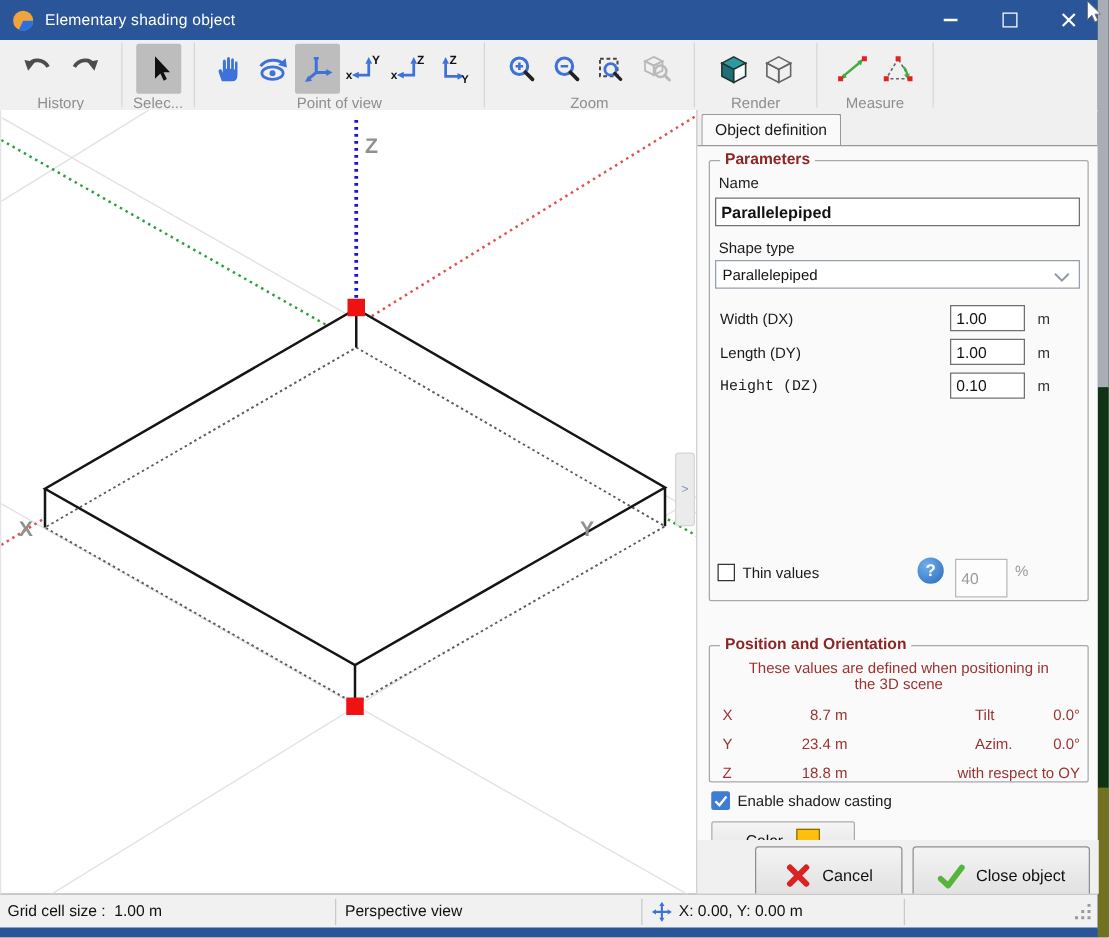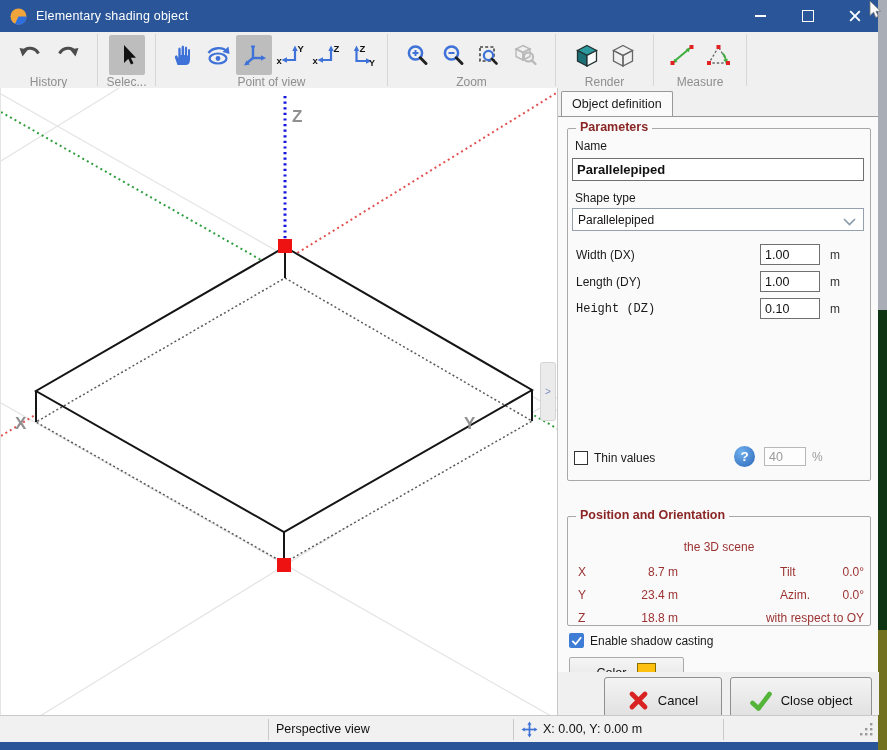--- a/index.html
+++ b/index.html
@@ -352,26 +352,27 @@
 
             <span class="lbl" style="left:8px;top:173px;font-family:Liberation Mono, monospace;">Height (DZ)</span>
             <input class="txt" style="left: 192px; top: 169px; width: 60px; height: 21px;" value="0.10">
             <span class="unit" style="left:262px;top:173px;">m</span>
 
             <span class="cb" style="left:6px;top:322px;"></span>
             <span class="lbl" style="left:26px;top:322px;">Thin values</span>
             <span class="help" style="left:166px;top:317px;">
                 <span>?</span>
               </span>
-            <input class="txt disabled" style="left: 196px; top: 318px; width: 42px; height: 19px;" disabled="" value="40">
+            <input class="txt disabled" style="left: 196px; top: 318px; width: 42px; height: 31px;" disabled="" value="40">
             <span class="unit" style="left:244px;top:321px;color:#9a9a9a;">%</span>
           </div>
 
           <div class="group g-pos">
             <span class="gtitle">Position and Orientation</span>
+            <div class="note" style="top:10px;">These values are defined when positioning in</div>
             <div class="note" style="top:23px;">the 3D scene</div>
 
             <span class="pv" style="left:10px;top:48px;">X</span>
             <span class="pv val" style="left:30px;top:48px;width:80px;">8.7 m</span>
             <span class="pv" style="left:212px;top:48px;">Tilt</span>
             <span class="pv val" style="left:240px;top:48px;width:56px;">0.0°</span>
 
             <span class="pv" style="left:10px;top:71px;">Y</span>
             <span class="pv val" style="left:30px;top:71px;width:80px;">23.4 m</span>
             <span class="pv" style="left:212px;top:71px;">Azim.</span>
@@ -407,20 +408,21 @@
             <svg width="22" height="20" viewBox="0 0 22 20">
               <polyline points="2.5,12 8.5,17.5 19.5,3" fill="none" stroke="#55b43a" stroke-width="4.6" stroke-linecap="round" stroke-linejoin="round"></polyline>
             </svg>
             <span>Close object</span>
           </div>
         </div>
       </div>
     </div>
 
     <div class="statusbar">
+      <span class="scell pre" style="left:6px;">Grid cell size :  1.00 m</span>
       <span class="ssep" style="left:268px;"></span>
       <span class="scell" style="left:276px;">Perspective view</span>
       <span class="ssep" style="left:513px;"></span>
       <span class="scell" style="left:521px;top:5px;height:18px;line-height:18px;">
         <svg width="17" height="17" viewBox="0 0 18 18">
           <line x1="9" y1="3" x2="9" y2="15" stroke="#3e72d8" stroke-width="1.8"></line>
           <line x1="3" y1="9" x2="15" y2="9" stroke="#3e72d8" stroke-width="1.8"></line>
           <polygon points="9,0.5 6.8,4 11.2,4" fill="#3e72d8"></polygon>
           <polygon points="9,17.5 6.8,14 11.2,14" fill="#3e72d8"></polygon>
           <polygon points="0.5,9 4,6.8 4,11.2" fill="#3e72d8"></polygon>

